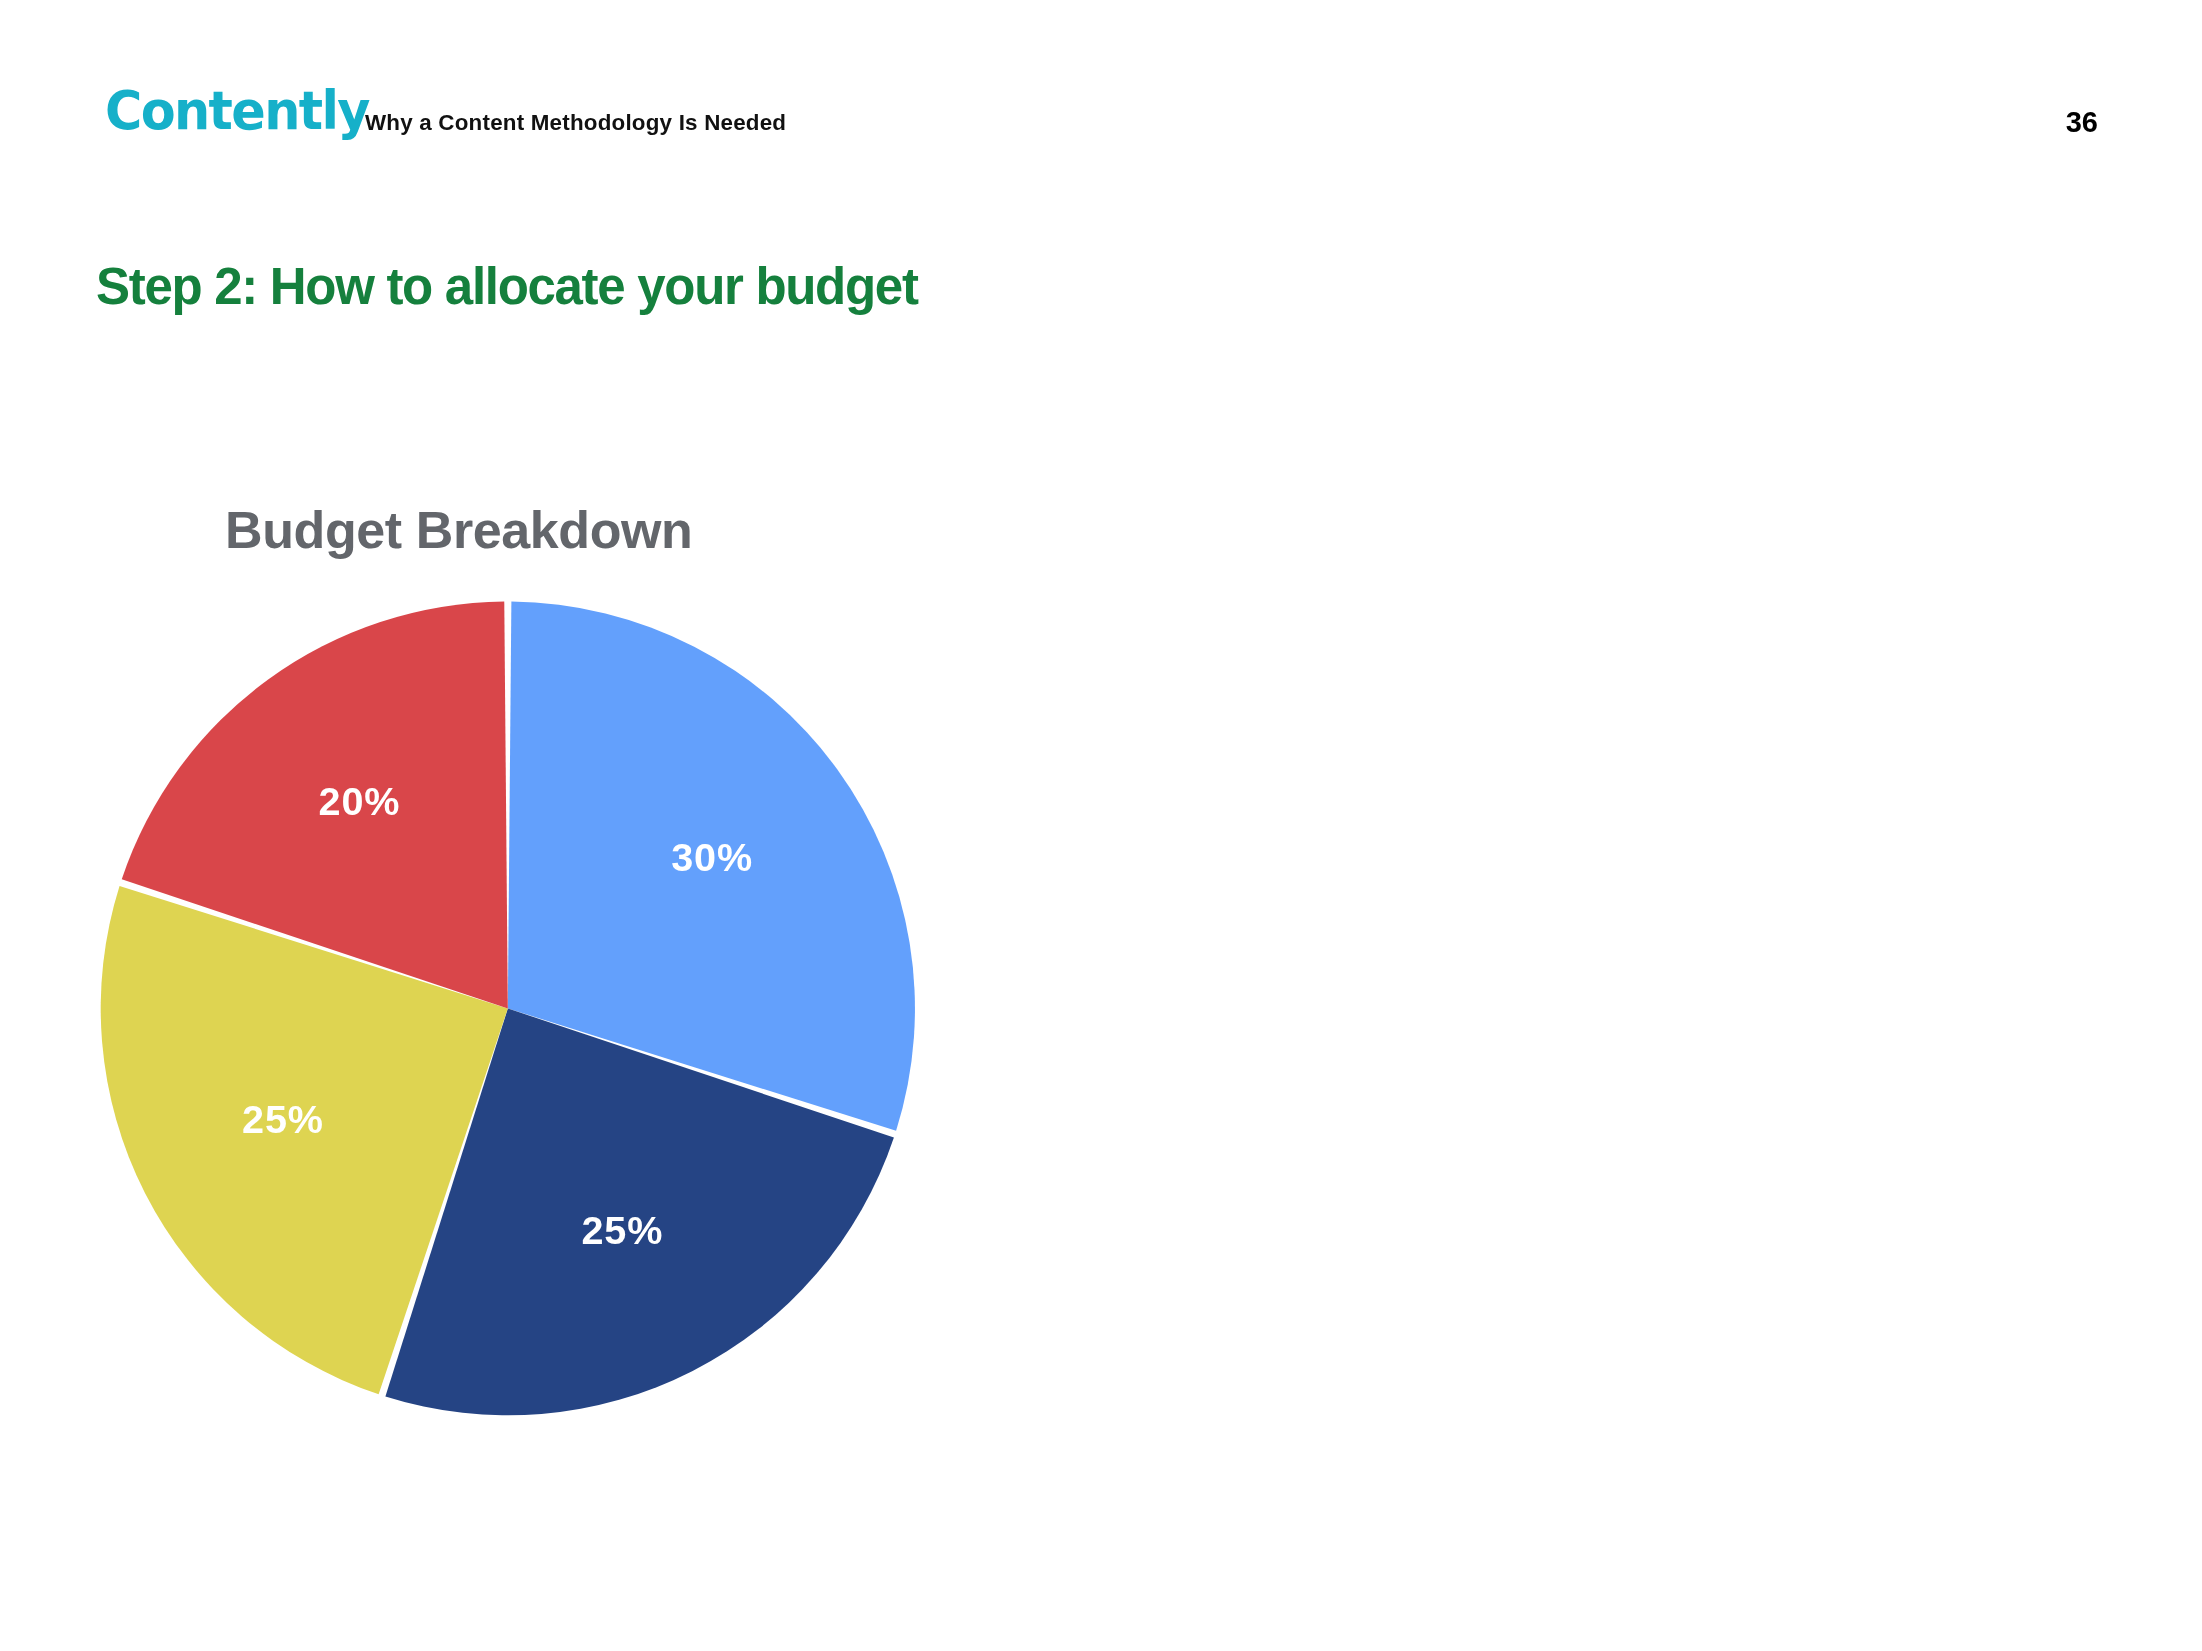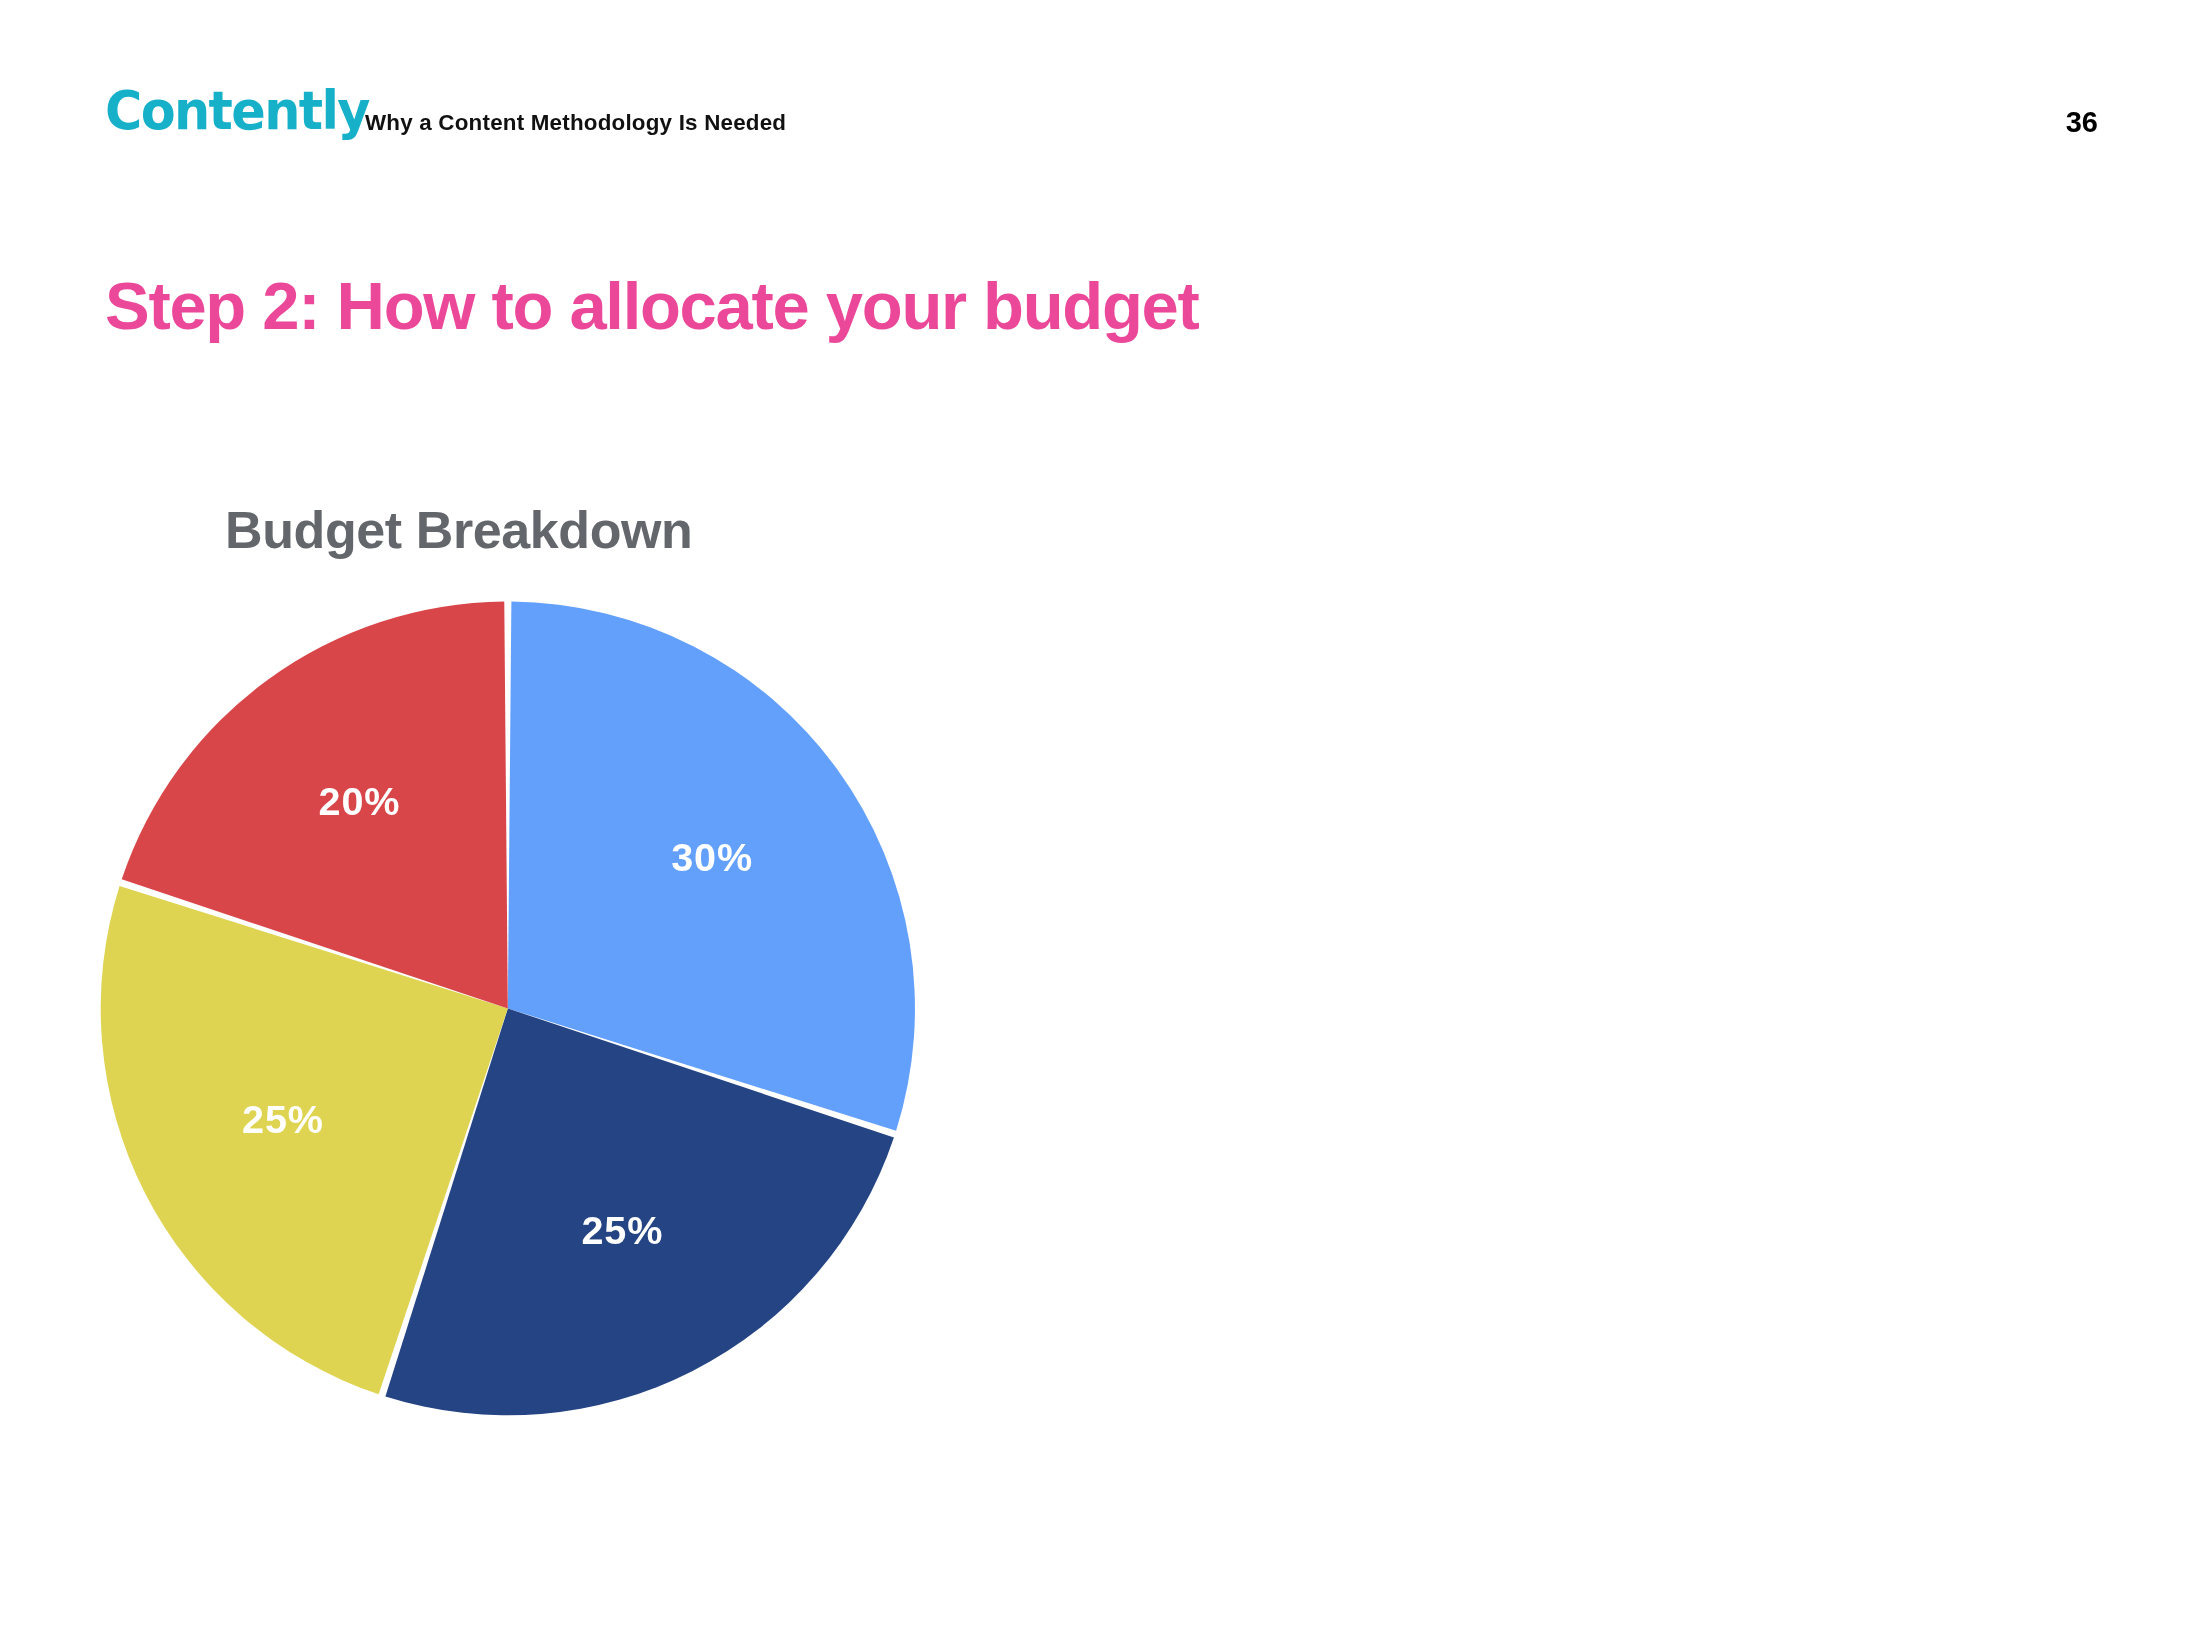--- a/index.html
+++ b/index.html
@@ -63,25 +63,25 @@
     top: 108px;
     font-size: 29px;
     font-weight: 700;
     color: #000000;
     line-height: 1;
   }
 
   
   .slide-title {
     position: absolute;
-    left: 105px;
+    left: 96px;
     top: 225px;
-    font-size: 67px;
+    font-size: 51px;
     font-weight: 700;
-    color: #ec4899;
+    color: #15803d;
     letter-spacing: -1.3px;
     line-height: 1.08;
     white-space: nowrap;
   }
 
   
   .chart-block {
     position: absolute;
     left: 0;
     top: 482px;

